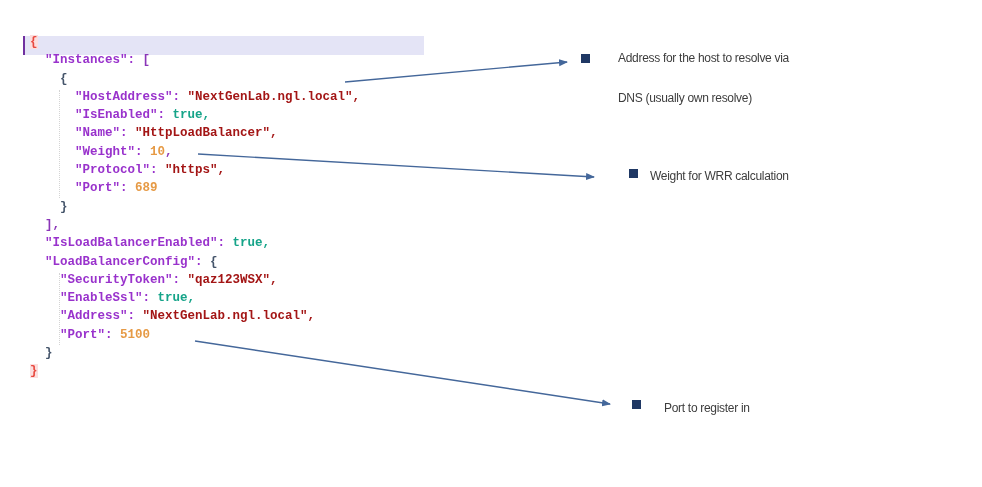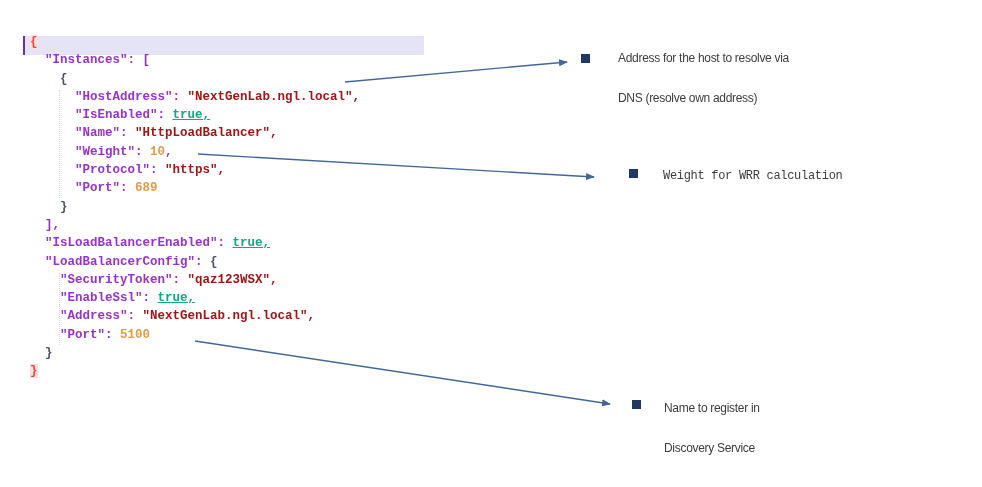--- a/index.html
+++ b/index.html
@@ -28,40 +28,40 @@
   .code-lines{position:relative;z-index:2;}
   .code-line{
     white-space:pre;height:18.3px;padding-left:30px;
     font-family:"Liberation Mono","DejaVu Sans Mono",monospace;
     font-size:12.5px;line-height:18.3px;font-weight:700;
     letter-spacing:0;
   }
   .tok-plain{color:#333;}
   .tok-key{color:var(--c-key);}
   .tok-string{color:var(--c-string);}
-  .tok-keyword{color:var(--c-keyword);text-decoration:underline;}
+  .tok-keyword{color:var(--c-keyword);}
   .tok-number{color:var(--c-number);text-align:right;}
   .tok-brace{color:var(--c-brace);}
   .tok-bracket{color:var(--c-bracket);}
   .tok-bracematch{color:var(--c-brace-match);background:var(--c-brace-match-bg);}
   
   .arrows{position:absolute;left:0;top:0;width:982px;height:487px;z-index:4;pointer-events:none;}
   
   .annotation{position:absolute;z-index:5;}
   .bullet{
     position:absolute;left:0;width:9px;height:9px;
     background:var(--c-bullet);
   }
   .ann-lines{position:absolute;top:0;}
   .ann-line{
     font-size:12px;line-height:40px;letter-spacing:-0.3px;
     color:var(--c-annotation-text);white-space:nowrap;
   }
   #ann-0{left:581px;top:38px;}  #ann-0 .bullet{top:16px;}  #ann-0 .ann-lines{left:37px;}
-  #ann-1{left:629px;top:156px;} #ann-1 .bullet{top:13px;}  #ann-1 .ann-lines{left:34px;font-family:Liberation Mono, monospace;}
+  #ann-1{left:629px;top:156px;} #ann-1 .bullet{top:13px;}  #ann-1 .ann-lines{left:21px;}
   #ann-2{left:632px;top:388px;} #ann-2 .bullet{top:12px;}  #ann-2 .ann-lines{left:32px;}
 </style>
 </head>
 <body>
 
 <div class="editor">
   <div class="sel-band"></div>
   <div class="indent-guide" id="guide-a"></div>
   <div class="indent-guide" id="guide-b"></div>
   <div class="code-lines" id="code-lines">
@@ -96,28 +96,27 @@
   </defs>
 <line x1="345" y1="82" x2="567" y2="62" stroke="#44679a" stroke-width="1.4" marker-end="url(#arrowhead)"></line>
     <line x1="198" y1="154" x2="594" y2="177" stroke="#44679a" stroke-width="1.4" marker-end="url(#arrowhead)"></line>
     <line x1="195" y1="341" x2="610" y2="404" stroke="#44679a" stroke-width="1.4" marker-end="url(#arrowhead)"></line>
   </svg>
 
 <div class="annotation" id="ann-0">
   <span class="bullet"></span>
   <div class="ann-lines">
       <div class="ann-line">Address for the host to resolve via</div>
-      <div class="ann-line">DNS (resolve own address)</div>
+      <div class="ann-line">DNS (usually own resolve)</div>
     </div>
 </div>
 <div class="annotation" id="ann-1">
   <span class="bullet"></span>
   <div class="ann-lines">
       <div class="ann-line">Weight for WRR calculation</div>
     </div>
 </div>
 <div class="annotation" id="ann-2">
   <span class="bullet"></span>
   <div class="ann-lines">
-      <div class="ann-line">Name to register in</div>
-      <div class="ann-line">Discovery Service</div>
+      <div class="ann-line">Port to register in</div>
     </div>
 </div>
 
 </body></html>

